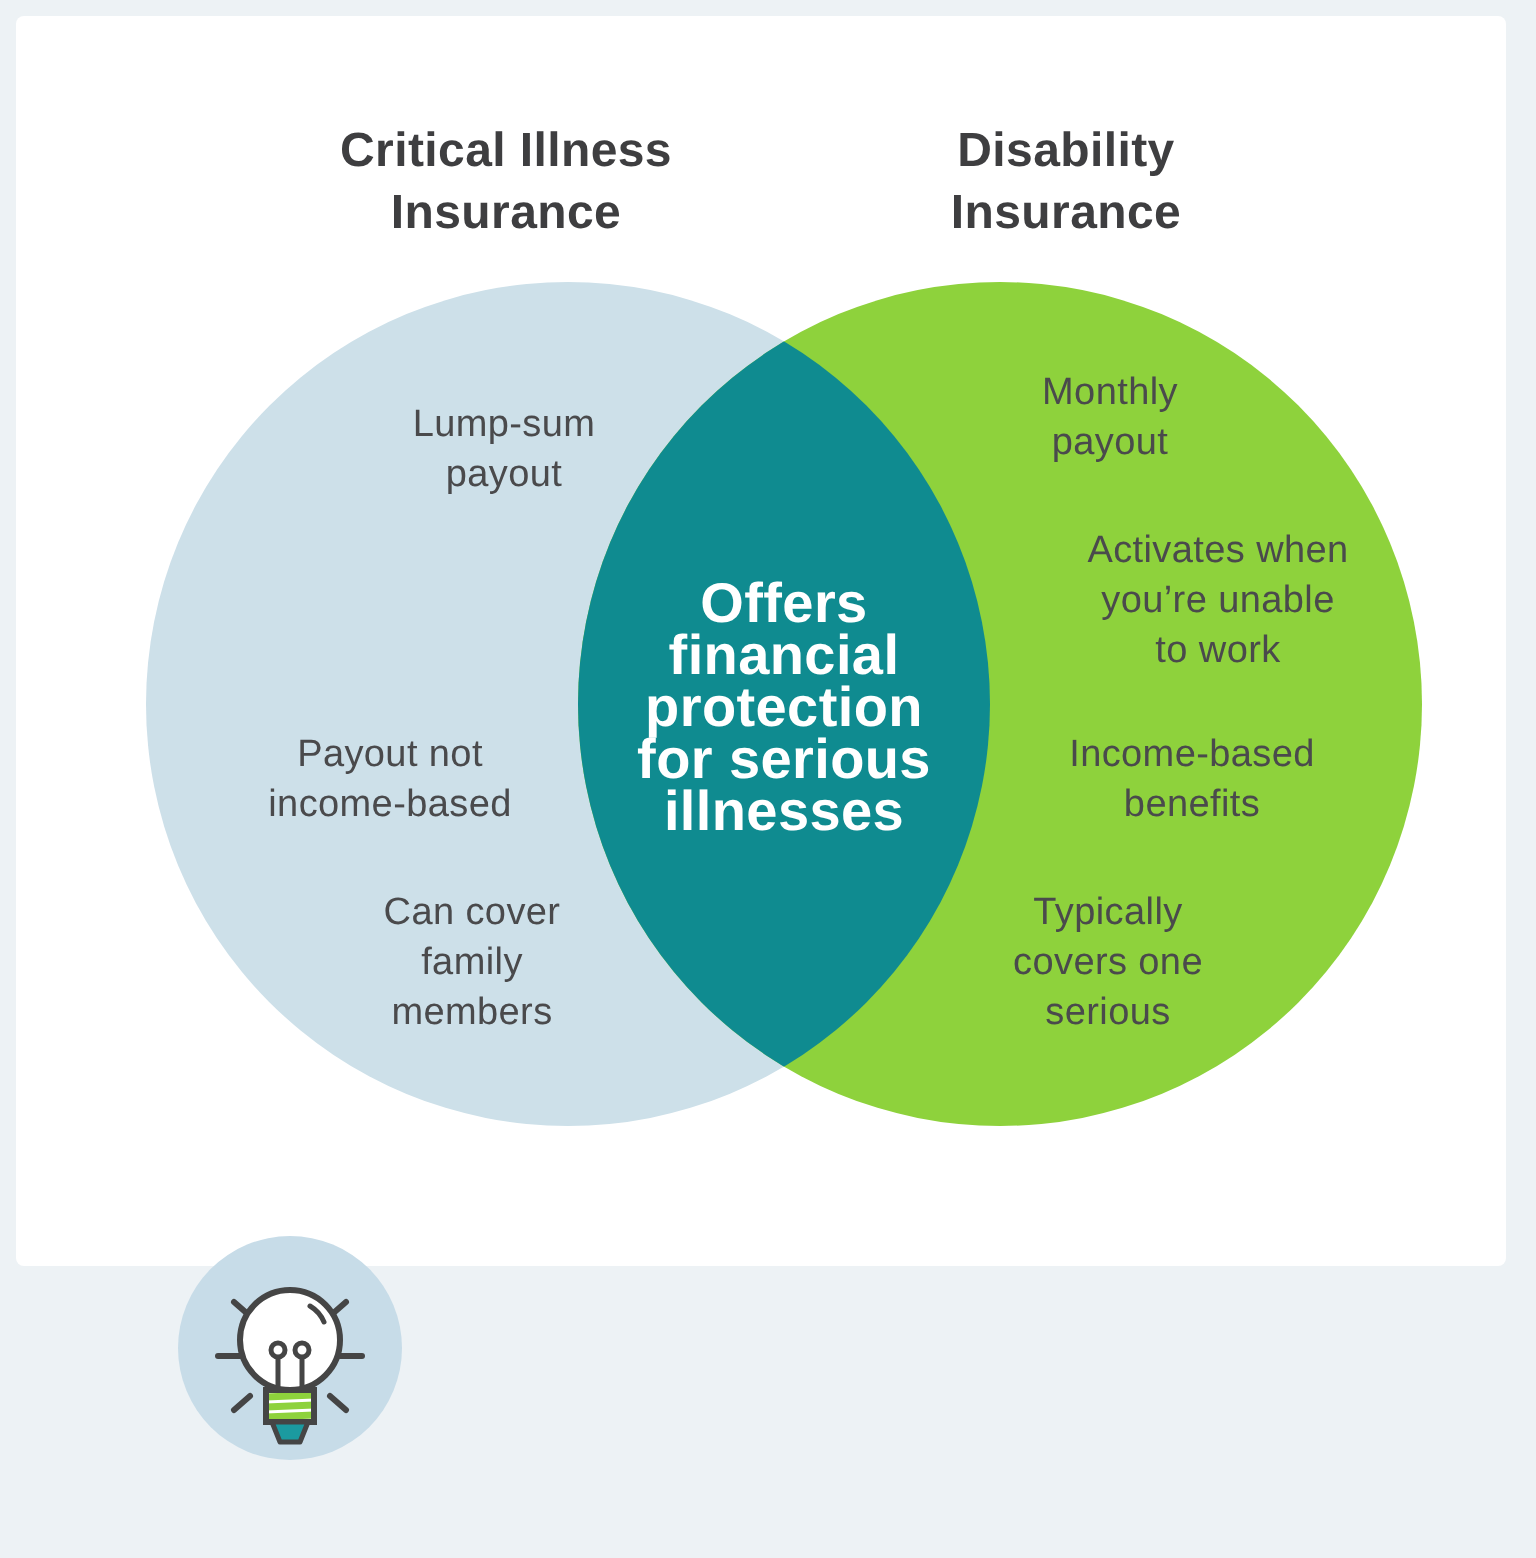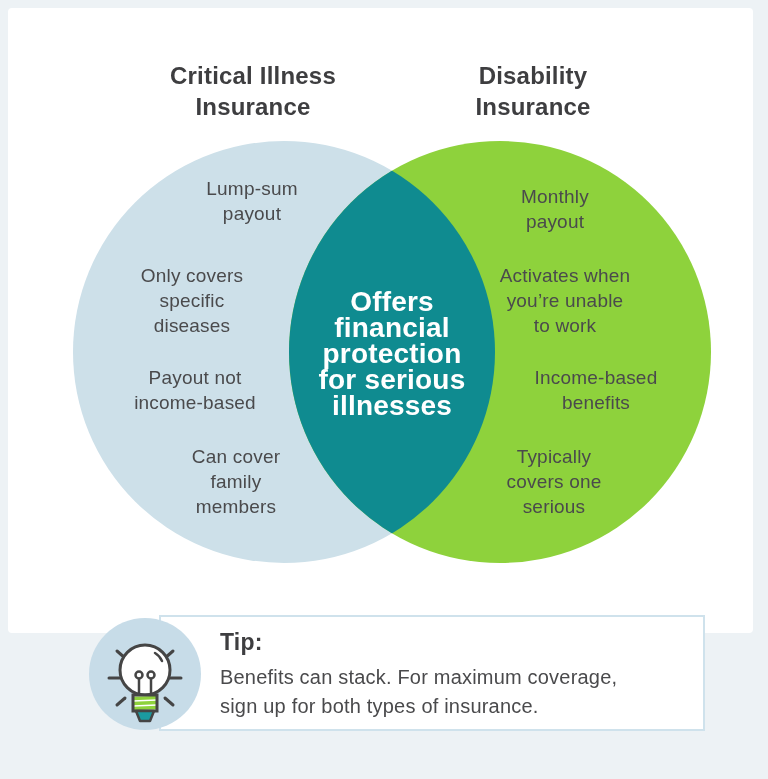--- a/index.html
+++ b/index.html
@@ -62,53 +62,45 @@
     <circle cx="276" cy="344" r="211" fill="#cde0e9"></circle>
     <circle cx="492" cy="344" r="211" fill="#8ed23c"></circle>
     <circle cx="492" cy="344" r="211" clip-path="url(#clipLeft)" fill="#0f8b90"></circle>
   </svg>
 
   <div class="circle-title" style="left:245px;top:52px;">Critical Illness
 Insurance</div>
   <div class="circle-title" style="left:525px;top:52px;">Disability
 Insurance</div>
 
-  <div class="vlabel" style="left:244px;top:168px;">Lump-sum
+  <div class="vlabel" style="left:244px;top:192px;">Lump-sum
 payout</div>
-  <div class="vlabel" style="left:184px;top:255px;">Only covers
-specific
-diseases</div>
   <div class="vlabel" style="left:187px;top:357px;">Payout not
 income-based</div>
   <div class="vlabel" style="left:228px;top:436px;">Can cover
 family
 members</div>
 
   <div class="vlabel" style="left:499px;top:176px;margin-left:48px;">Monthly
 payout</div>
-  <div class="vlabel" style="left:557px;top:255px;">Activates when
+  <div class="vlabel" style="left:601px;top:255px;">Activates when
 you’re unable
 to work</div>
   <div class="vlabel" style="left:588px;top:357px;">Income-based
 benefits</div>
   <div class="vlabel" style="left:546px;top:436px;">Typically
 covers one
 serious</div>
 
   <div class="overlap-label" style="left:384px;top:281px;">Offers
 financial
 protection
 for serious
 illnesses</div>
 
-  <div class="tip-box">
-    <div class="tip-label">Tip:</div>
-    <div class="tip-text">Benefits can stack. For maximum coverage,
-sign up for both types of insurance.</div>
-  </div>
 
   <div class="tip-icon-circle">
     <svg width="112" height="112" viewBox="0 0 112 112">
 
       <g stroke="#454545" stroke-width="3" stroke-linecap="round">
         <line x1="28" y1="33" x2="36" y2="40"></line>
         <line x1="20" y1="60" x2="31" y2="60"></line>
         <line x1="28" y1="87" x2="36" y2="80"></line>
         <line x1="84" y1="33" x2="76" y2="40"></line>
         <line x1="92" y1="60" x2="81" y2="60"></line>

